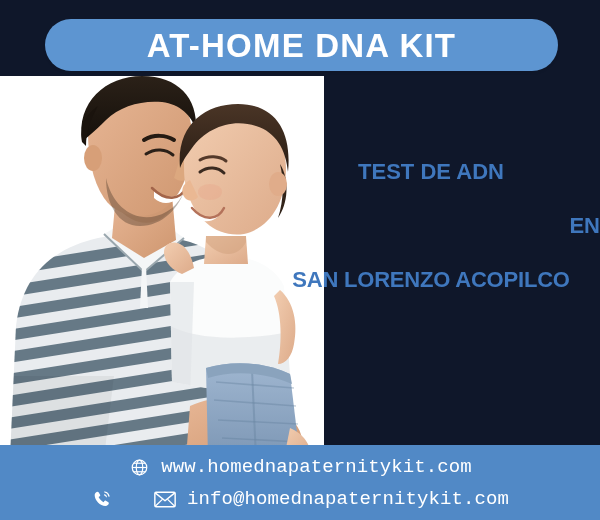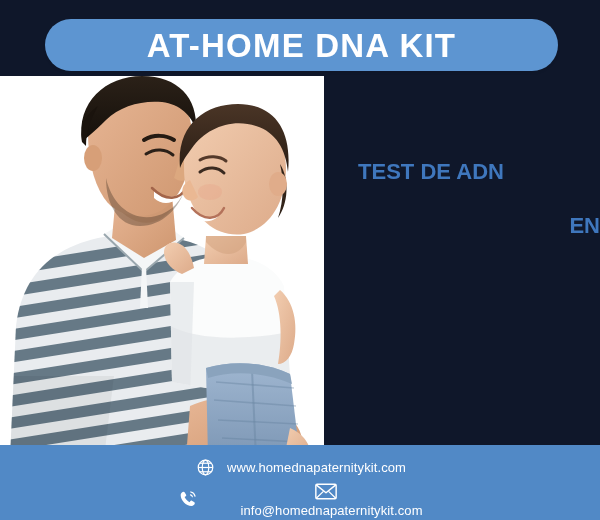--- a/index.html
+++ b/index.html
@@ -91,39 +91,39 @@
     width: 100%;
   }
   #footer-row-web { height: 30px; margin-top: 7px; }
   #footer-row-contact { height: 30px; margin-top: 2px; }
 
   .contact-item {
     display: flex;
     align-items: center;
     white-space: nowrap;
   }
-  .contact-item + .contact-item { margin-left: 30px; flex-direction: column; }
+  .contact-item + .contact-item { margin-left: 30px; }
 
   .contact-icon {
     display: inline-flex;
     align-items: center;
     justify-content: center;
     width: 22px;
     height: 22px;
     margin-right: 11px;
     flex: 0 0 auto;
   }
   .contact-icon svg { display: block; }
 
   .contact-text {
     color: #ffffff;
-    font-size: 13px;
+    font-size: 19px;
     font-weight: normal;
     letter-spacing: 0.1px;
-    font-family: Liberation Sans, sans-serif;
+    font-family: Liberation Mono, monospace;
   }
 </style>
 </head>
 <body>
 
 <div id="poster">
 
   <div id="header-banner">
     <span id="header-title">AT-HOME DNA KIT</span>
   </div>
@@ -267,20 +267,21 @@
 
       <path d="M212 292 C238 284 272 286 296 298 L298 308 C272 296 238 294 214 302 Z" fill="#8aa3bd"></path>
 
       <path d="M296 352 C310 358 318 370 316 382 L290 382 Z" fill="url(#skinB)"></path>
     </svg>
   </div>
 
   <div id="headline-block">
     <div class="headline-line" id="headline-line-1">TEST DE ADN</div>
     <div class="headline-line" id="headline-line-2">EN</div>
+    <div class="headline-line" id="headline-line-3">SAN LORENZO ACOPILCO</div>
   </div>
 
   <div id="footer-bar">
 
     <div class="footer-row" id="footer-row-web">
       <div class="contact-item">
         <span class="contact-icon">
           <svg width="19" height="19" viewBox="0 0 24 24" fill="none" stroke="#ffffff" stroke-width="1.5">
             <circle cx="12" cy="12" r="9.2"></circle>
             <ellipse cx="12" cy="12" rx="4.1" ry="9.2"></ellipse>

